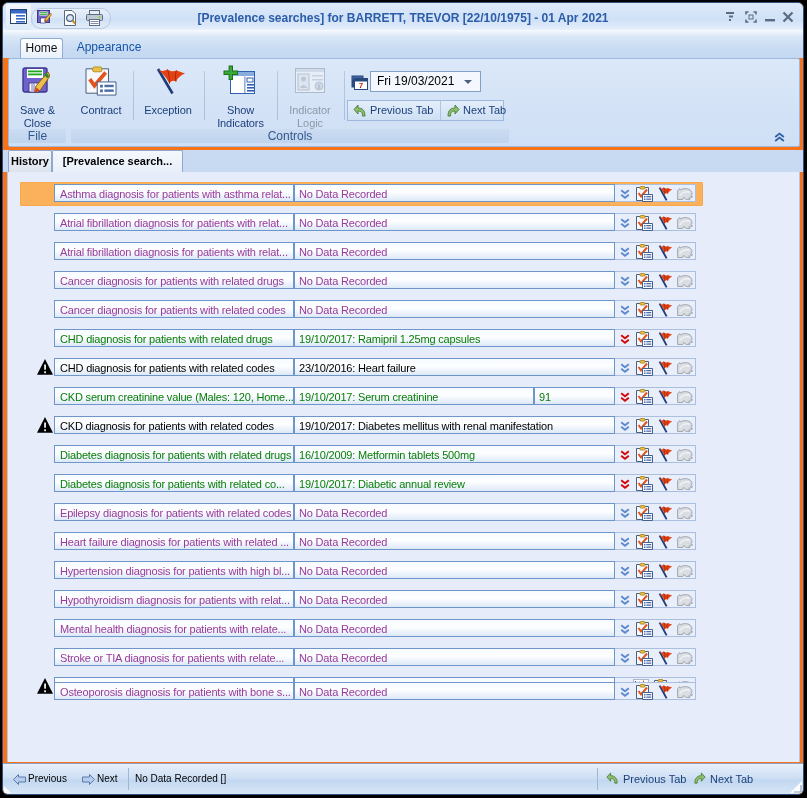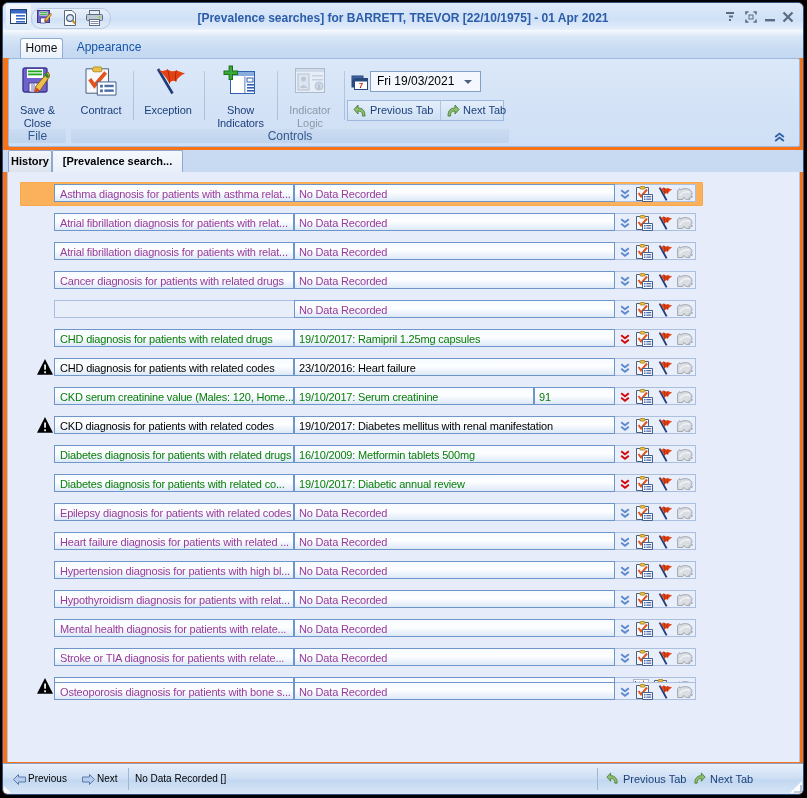--- a/index.html
+++ b/index.html
@@ -334,20 +334,21 @@
           <use href="#clip"></use>
         </svg>
         <svg class="ric" style="left:601px;top:1px" width="16" height="15" viewBox="0 0 16 15">
           <use href="#flag"></use>
         </svg>
         <svg class="ric" style="left:620px;top:2px" width="18" height="14" viewBox="0 0 18 14">
           <use href="#goarr"></use>
         </svg>
       </div>
 <div class="row" style="top:128px">
+        <div class="lab"><span class="tm">Cancer diagnosis for patients with related codes</span></div>
         <div class="val" style="width:321px"><span class="tm">No Data Recorded</span></div>
         <svg class="ric" style="left:565px;top:4px" width="10" height="10" viewBox="0 0 10 10">
           <use href="#chev" stroke="#5b8ad0"></use>
         </svg>
         <svg class="ric" style="left:581px;top:1px" width="17" height="16" viewBox="0 0 17 16">
           <use href="#clip"></use>
         </svg>
         <svg class="ric" style="left:601px;top:1px" width="16" height="15" viewBox="0 0 16 15">
           <use href="#flag"></use>
         </svg>

